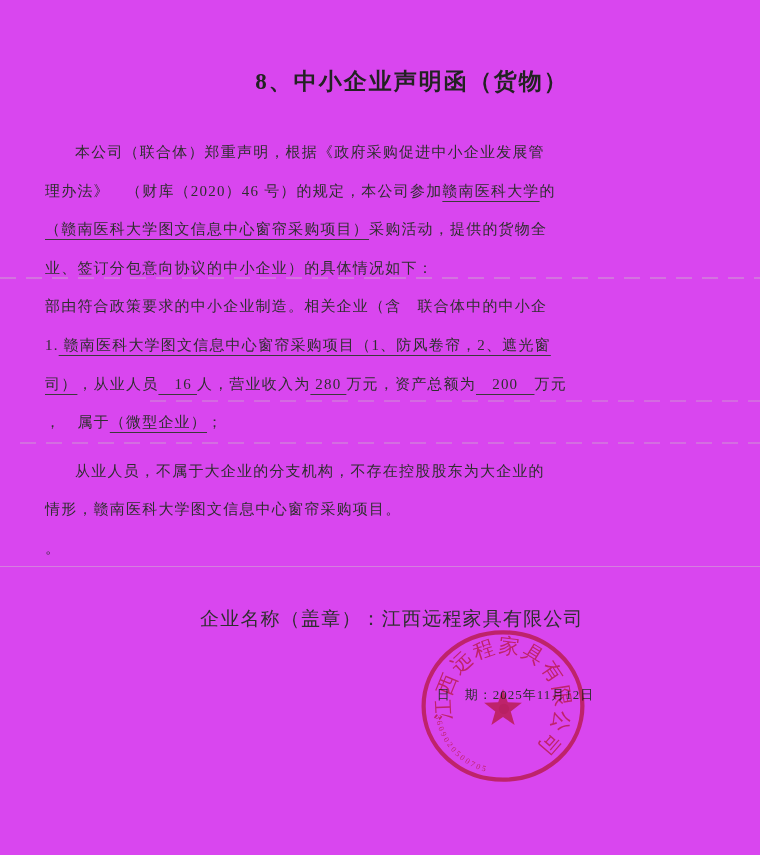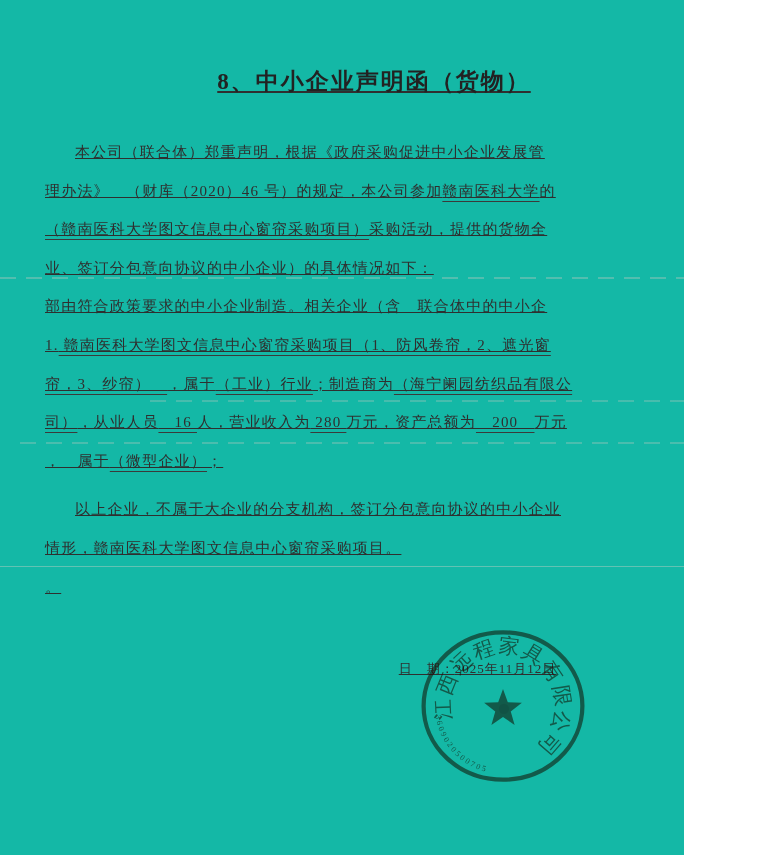--- a/index.html
+++ b/index.html
@@ -1,23 +1,22 @@
 <!DOCTYPE html>
 <html><head>
 <meta charset="utf-8">
 <style>
   html,body{margin:0;padding:0;background:#ffffff;}
   .page{
     position:relative;
-    width:684px;height:855px;
-    background:#14b8a6;
+    width:760px;height:855px;
+    background:#d946ef;
     font-family:"Liberation Serif","DejaVu Serif",serif;
     color:#2f2f2f;
     overflow:hidden;
-    text-decoration:underline;
   }
   .title{
     margin:66px 0 0 0;
     text-align:center;
     transform:translateX(32px);
     font-size:23px;
     font-weight:bold;
     letter-spacing:2px;
     color:#222;
     white-space:nowrap;
@@ -85,28 +84,30 @@
 
   <div class="title">8、中小企业声明函（货物）</div>
 
   <div class="body">
     <div class="line indent2"><span>本公司（联合体）郑重声明，根据《政府采购促进中小企业发展管</span></div>
     <div class="line"><span>理办法》　（财库（2020）46 号）的规定，本公司参加</span><span class="u">赣南医科大学</span><span>的</span></div>
     <div class="line"><span class="u">（赣南医科大学图文信息中心窗帘采购项目）</span><span>采购活动，提供的货物全</span></div>
     <div class="line"><span>业、签订分包意向协议的中小企业）的具体情况如下：</span></div>
     <div class="line"><span>部由符合政策要求的中小企业制造。相关企业（含　联合体中的中小企</span></div>
     <div class="line"><span>1.</span><span class="u"> 赣南医科大学图文信息中心窗帘采购项目（1、防风卷帘，2、遮光窗</span></div>
-    <div class="line"><span class="u">帘，3、纱帘）　</span><span>，属于</span><span class="u">（工业）行业</span><span>；制造商为</span><span class="u">（海宁阑园纺织品有限公</span></div>
     <div class="line"><span class="u">司）</span><span>，从业人员</span><span class="u">　16 </span><span>人，营业收入为</span><span class="u"> 280 </span><span>万元，资产总额为</span><span class="u">　200　</span><span>万元</span></div>
     <div class="line"><span>，　属于</span><span class="u">（微型企业）</span><span>；</span></div>
-    <div class="line indent2 gap-top"><span>以上企业，不属于大企业的分支机构，签订分包意向协议的中小企业</span></div>
+    <div class="line indent2 gap-top"><span>从业人员，不属于大企业的分支机构，不存在控股股东为大企业的</span></div>
     <div class="line"><span>情形，赣南医科大学图文信息中心窗帘采购项目。</span></div>
     <div class="line"><span>。</span></div>
   </div>
 
+  <div class="sig">
+    <span>企业名称（盖章）：</span><span>江西远程家具有限公司</span>
+  </div>
 
   <div class="date">
     <span>日　期：</span><span>2025年11月12日</span>
   </div>
 
   <svg class="seal" viewBox="-91 -91 182 182" xmlns="http://www.w3.org/2000/svg">
     <ellipse cx="0" cy="0" rx="84" ry="78" fill="none" stroke="#d8584a" stroke-width="4.5"></ellipse>
     <g transform="rotate(15)">
       <path id="sealArc" d="M -48.5,28 A 56,56 0 1 1 48.5,28" fill="none"></path>
       <text font-size="22" letter-spacing="2.2" fill="#d8584a">

